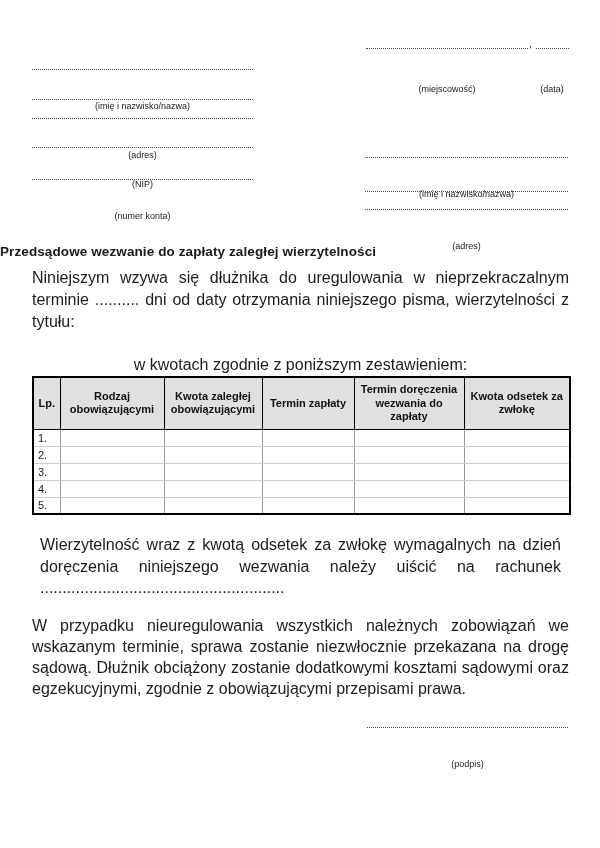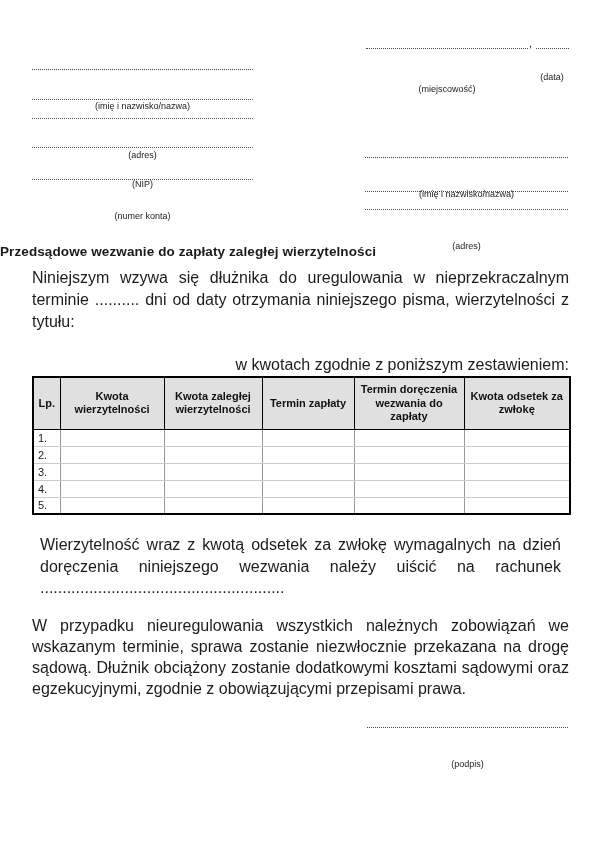--- a/index.html
+++ b/index.html
@@ -76,21 +76,21 @@
   }
   table.debt-table td.rownum { padding-left: 4px; color: #1c1c1c; }
 </style>
 </head>
 <body>
 
 <div class="dotline" style="left:366px; top:48px; width:162px;"></div>
 <span class="comma-sep" style="left:529px; top:37px;">,</span>
 <div class="dotline" style="left:536px; top:48px; width:33px;"></div>
 <div class="fieldlabel" style="left:366px; top:56px; width:162px;">(miejscowość)</div>
-<div class="fieldlabel" style="left:526px; top:44px; width:52px;">(data)</div>
+<div class="fieldlabel" style="left:526px; top:56px; width:52px;">(data)</div>
 
 <div class="dotline" style="left:32px; top:69px; width:221px;"></div>
 <div class="fieldlabel" style="left:32px; top:73px; width:221px;">(imię i nazwisko/nazwa)</div>
 <div class="dotline" style="left:32px; top:99px; width:221px;"></div>
 <div class="dotline" style="left:32px; top:118px; width:221px;"></div>
 <div class="fieldlabel" style="left:32px; top:122px; width:221px;">(adres)</div>
 <div class="dotline" style="left:32px; top:147px; width:221px;"></div>
 <div class="fieldlabel" style="left:32px; top:151px; width:221px;">(NIP)</div>
 <div class="dotline" style="left:32px; top:179px; width:221px;"></div>
 <div class="fieldlabel" style="left:32px; top:183px; width:221px;">(numer konta)</div>
@@ -98,36 +98,36 @@
 <div class="dotline" style="left:365px; top:157px; width:203px;"></div>
 <div class="fieldlabel" style="left:365px; top:161px; width:203px;">(imię i nazwisko/nazwa)</div>
 <div class="dotline" style="left:365px; top:191px; width:203px;"></div>
 <div class="dotline" style="left:365px; top:209px; width:203px;"></div>
 <div class="fieldlabel" style="left:365px; top:213px; width:203px;">(adres)</div>
 
 <h1 class="doc-title">Przedsądowe wezwanie do zapłaty zaległej wierzytelności</h1>
 
 <div class="para" style="top:267px; line-height:22px;">Niniejszym wzywa się dłużnika do uregulowania w nieprzekraczalnym terminie .......... dni od daty otrzymania niniejszego pisma, wierzytelności z tytułu:</div>
 
-<div class="para" style="top:356px; text-align:right;">w kwotach zgodnie z poniższym zestawieniem:</div>
+<div class="para" style="top:356px; text-align:center;">w kwotach zgodnie z poniższym zestawieniem:</div>
 
 <table class="debt-table">
   <colgroup>
     <col style="width:27px">
       <col style="width:104px">
       <col style="width:98px">
     <col style="width:92px">
       <col style="width:110px">
       <col style="width:106px">
   </colgroup>
   <thead>
     <tr>
       <th>Lp.</th>
-      <th>Kwota wierzytelności</th>
-      <th>Kwota zaległej wierzytelności</th>
+      <th>Rodzaj obowiązującymi</th>
+      <th>Kwota zaległej obowiązującymi</th>
       <th>Termin zapłaty</th>
       <th>Termin doręczenia wezwania do zapłaty</th>
       <th>Kwota odsetek za zwłokę</th>
     </tr>
   </thead>
   <tbody>
     <tr>
       <td class="rownum">1.</td>
       <td></td>
         <td></td>

